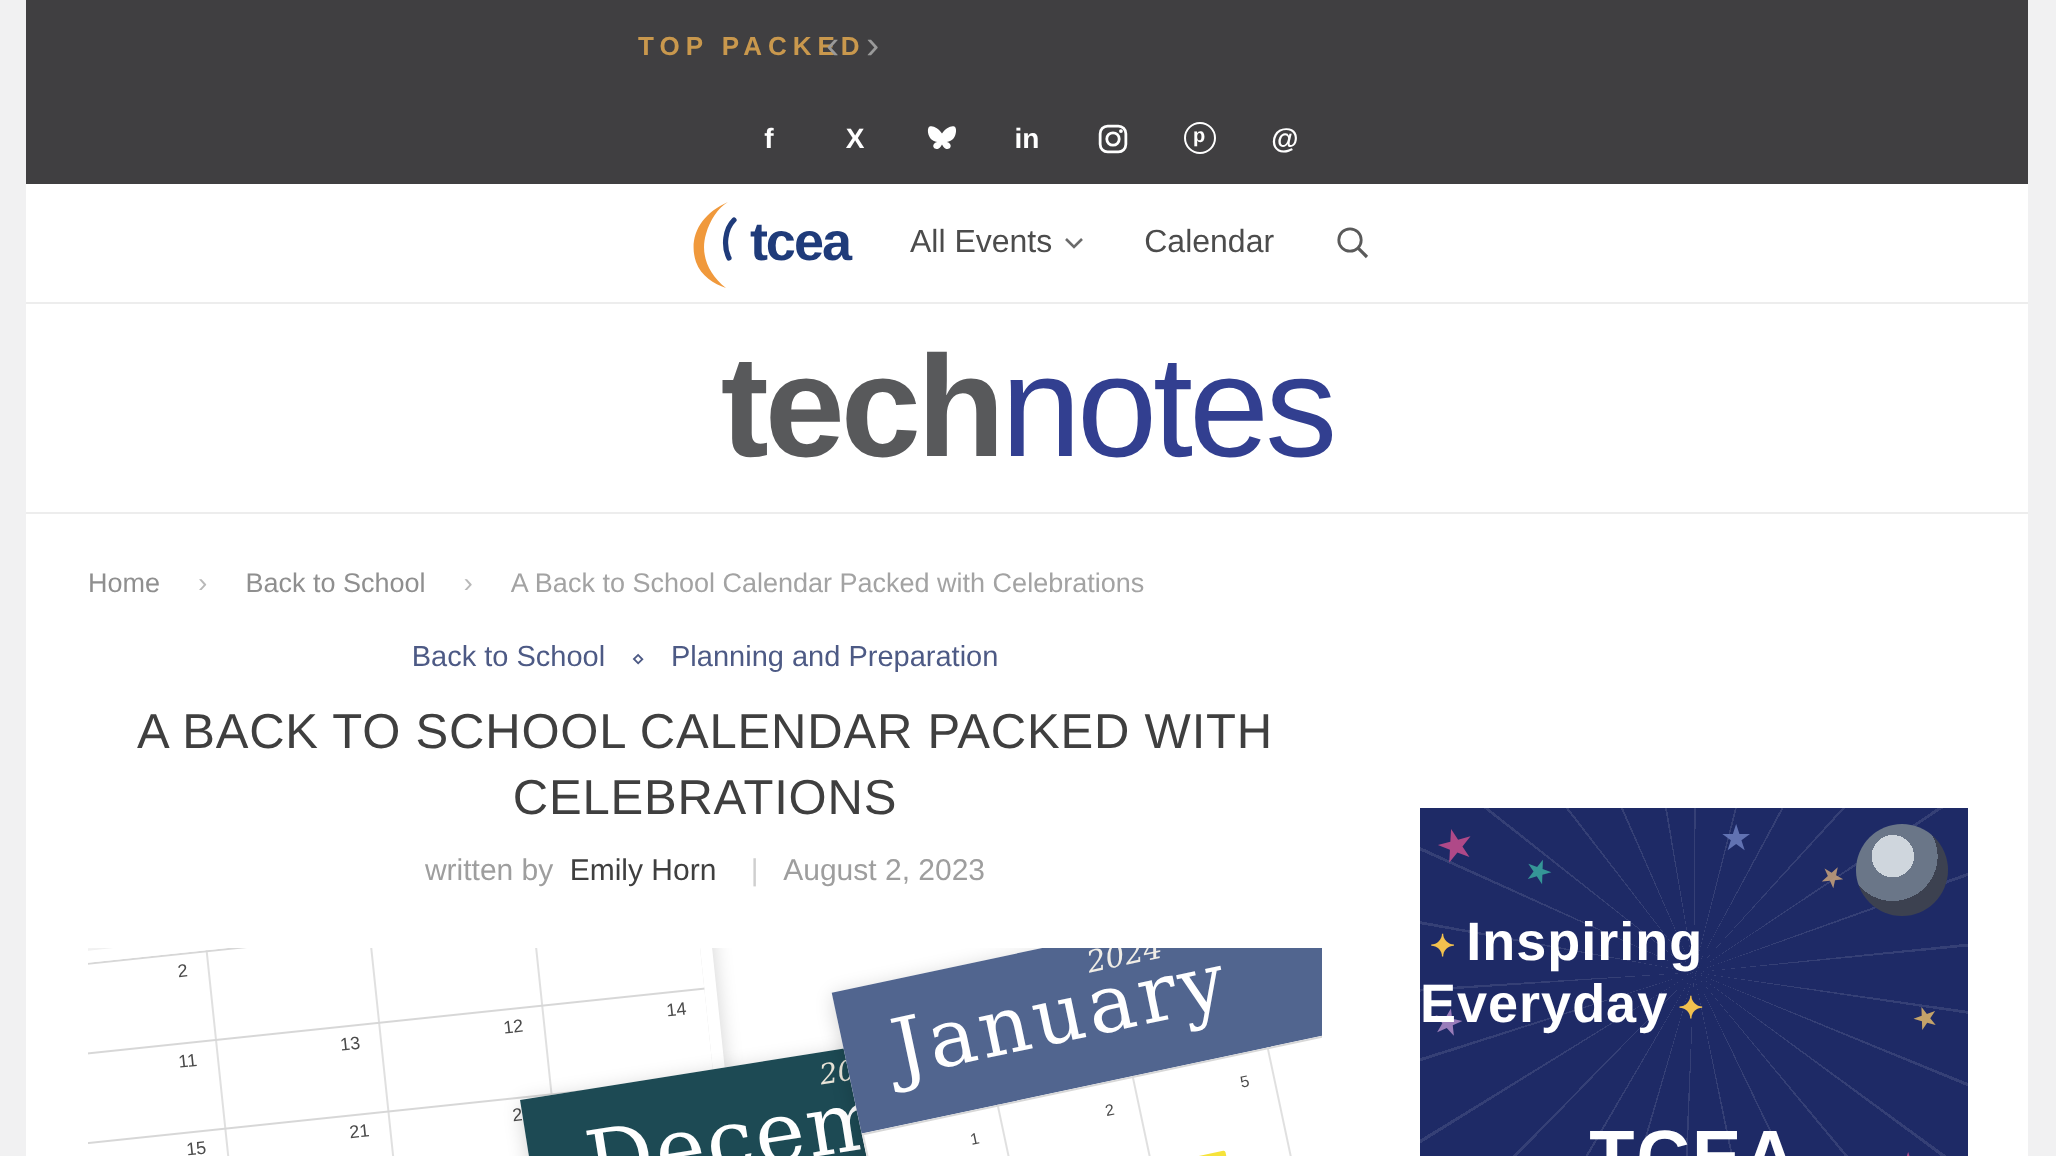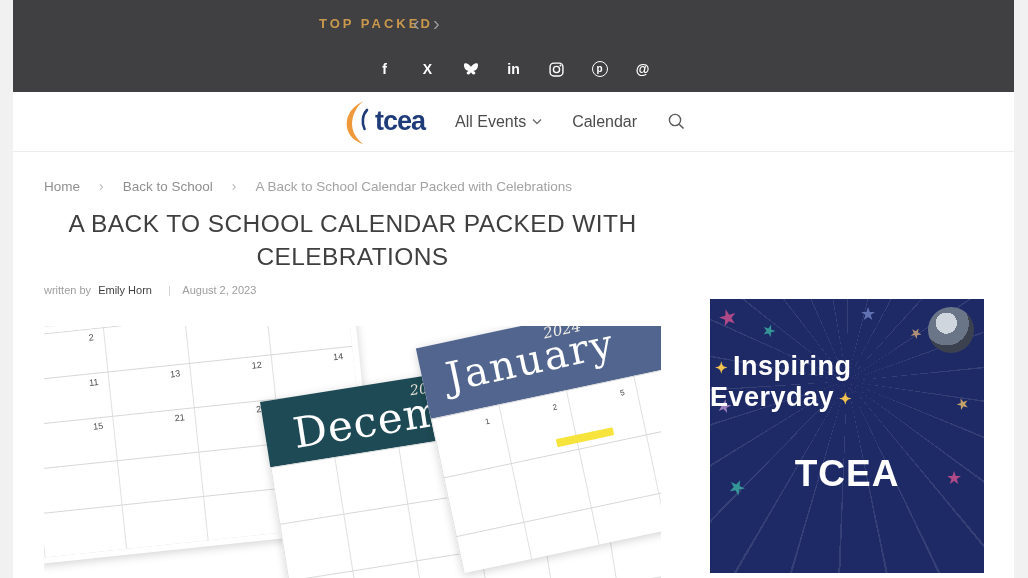--- a/index.html
+++ b/index.html
@@ -47,21 +47,21 @@
   .crumb-current { color:#a3a3a3; }
   .crumb-sep { color:#b9b9b9; font-size:14px; }
 
   .content { display:flex; align-items:flex-start; }
   .article { width:617px; margin-left:31px; }
   .cats { margin-top:22px; text-align:center; font-size:14.5px; color:#4d5a85; }
   .cat-link { cursor:pointer; }
   .cat-sep { margin:0 9px; font-size:11px; color:#4d5a85; }
   .post-title { margin:13px auto 0; max-width:600px; text-align:center; font-size:24.5px;
     font-weight:500; color:#3f3f3f; letter-spacing:0.4px; line-height:1.35; }
-  .byline { margin-top:11px; font-size:11px; color:#9e9e9e; }
+  .byline { margin-top:11px; text-align:center; font-size:15px; color:#9e9e9e; }
   .byline .author { color:#3f3f3f; cursor:pointer; margin:0 4px; }
   .byline .bsep { color:#cfcfcf; margin:0 9px; }
 
   
   .featured { position:relative; margin-top:30px; width:617px; height:260px;
     background:#fff; overflow:hidden; }
   .cal-card { position:absolute; background:#fff; box-shadow:0 2px 10px rgba(0,0,0,0.18); }
   .cal-grid { background-image:
       linear-gradient(#d7d7d7 1px, transparent 1px),
       linear-gradient(90deg, #e0e0e0 1px, transparent 1px); }
@@ -188,34 +188,42 @@
       <span>Calendar</span>
     </span>
     <span class="search-btn">
       <svg width="19" height="19" viewBox="0 0 19 19">
         <circle cx="8" cy="8" r="5.6" fill="none" stroke="#5a5a5a" stroke-width="1.4"></circle>
         <line x1="12.2" y1="12.2" x2="16.5" y2="16.5" stroke="#5a5a5a" stroke-width="1.6"></line>
       </svg>
     </span>
   </div>
 
+  <div class="banner">
+    <span class="banner-logo"><span class="banner-bold">tech</span><span class="banner-light">notes</span></span>
+  </div>
 
   <div class="main">
 
     <div class="breadcrumb">
       <span class="crumb-link">Home</span>
       <span class="crumb-sep">›</span>
       <span class="crumb-link">Back to School</span>
       <span class="crumb-sep">›</span>
       <span class="crumb-current">A Back to School Calendar Packed with Celebrations</span>
     </div>
 
     <div class="content">
 
       <div class="article">
+        <div class="cats">
+          <span class="cat-link">Back to School</span>
+          <span class="cat-sep">⋄</span>
+          <span class="cat-link">Planning and Preparation</span>
+        </div>
         <h1 class="post-title">A BACK TO SCHOOL CALENDAR PACKED WITH CELEBRATIONS</h1>
         <div class="byline">
           <span>written by</span>
           <span class="author">Emily Horn</span>
           <span class="bsep">|</span>
           <span>August 2, 2023</span>
         </div>
 
         <div class="featured">
 

